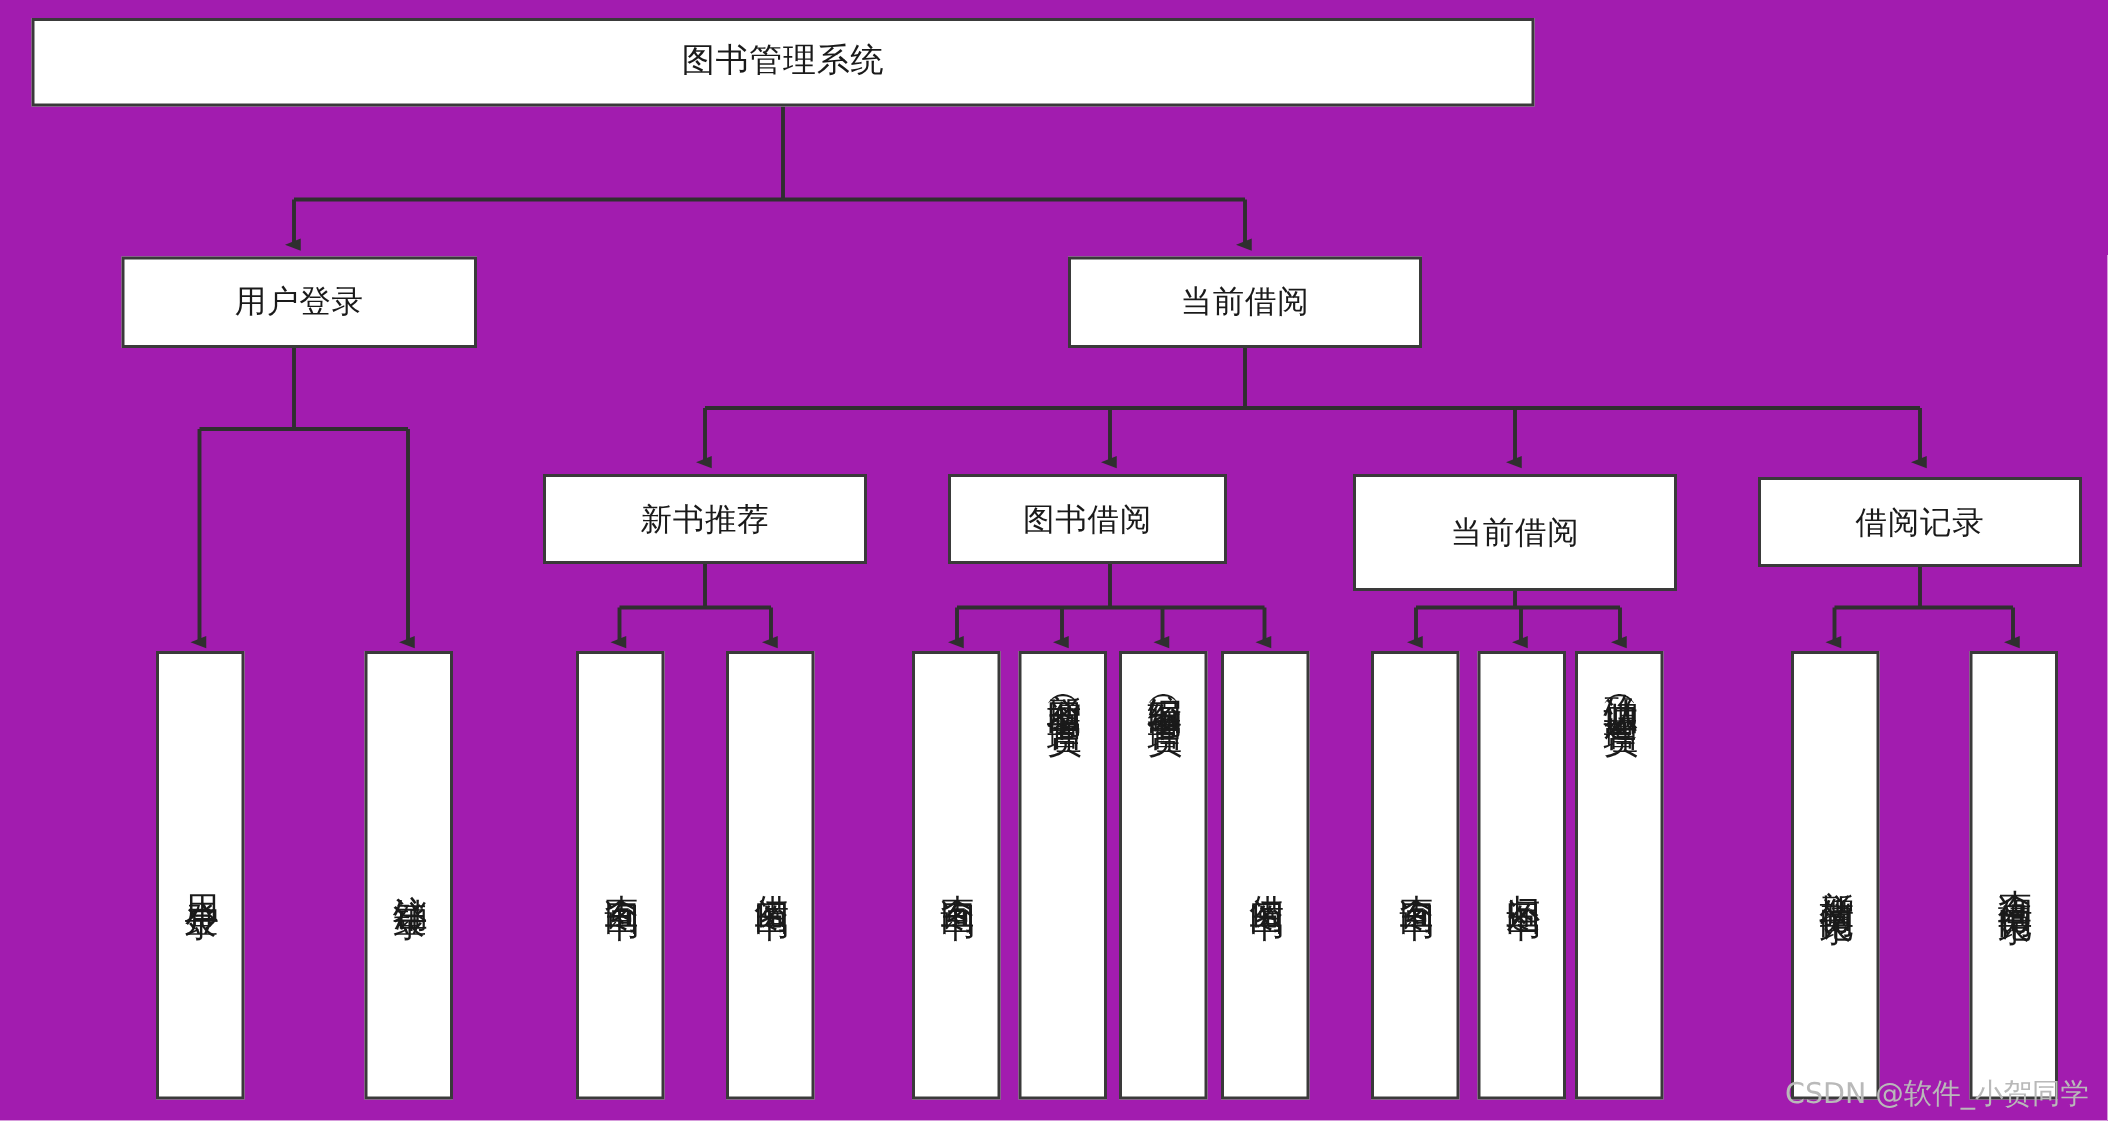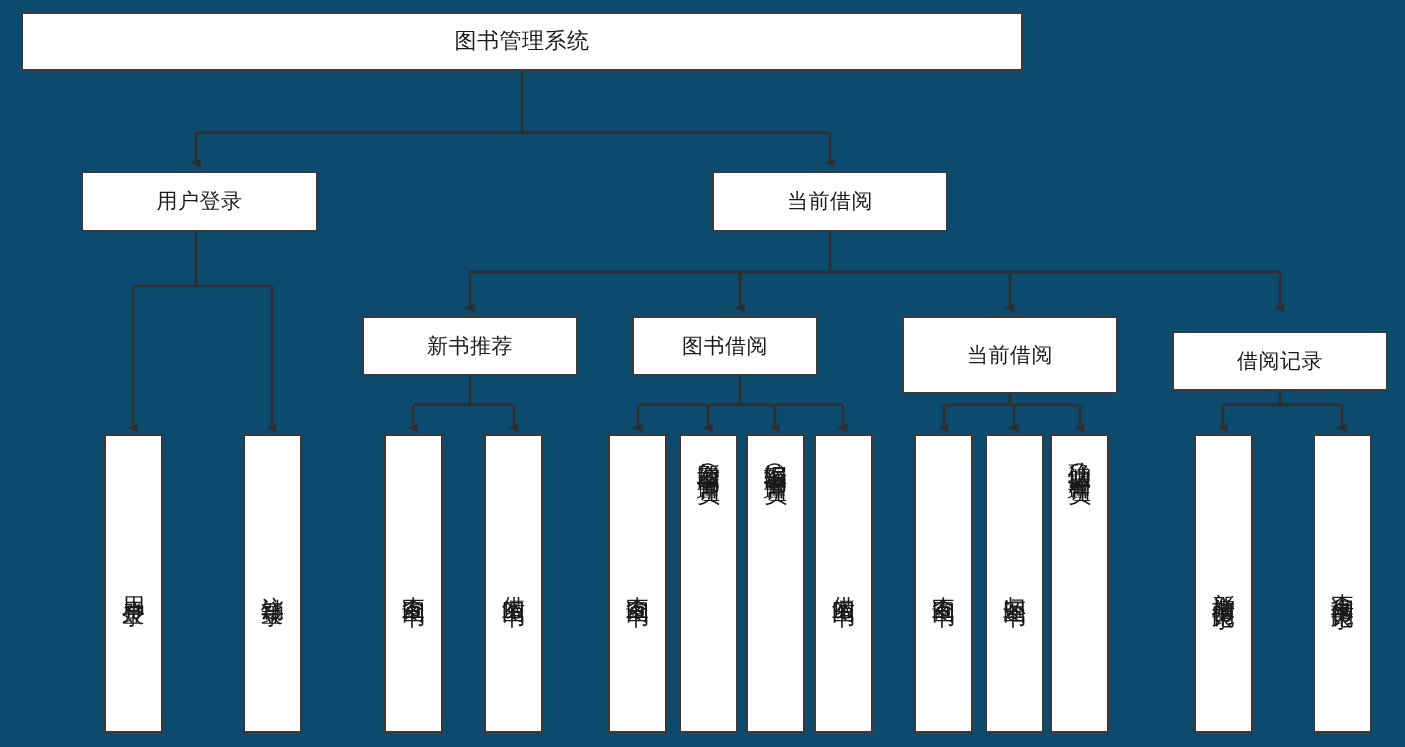--- a/index.html
+++ b/index.html
@@ -8,21 +8,21 @@
     padding: 0;
     background: #ffffff;
   }
   body {
     font-family: "DejaVu Sans", "Liberation Sans", sans-serif;
   }
   #canvas {
     position: relative;
     width: 1405px;
     height: 747px;
-    background: #0c4a6e;
+    background: #a21caf;
     overflow: hidden;
   }
   #edges {
     position: absolute;
     left: 0;
     top: 0;
     width: 1405px;
     height: 747px;
     pointer-events: none;
   }
@@ -148,21 +148,21 @@
   </div>
 
   <div class="node h" style="left:632px; top:316px; width:186px; height:60px;">
     <span class="lbl">图书借阅</span>
   </div>
 
   <div class="node h" style="left:902px; top:316px; width:216px; height:78px;">
     <span class="lbl">当前借阅</span>
   </div>
 
-  <div class="node h" style="left:1172px; top:331px; width:216px; height:60px;">
+  <div class="node h" style="left:1172px; top:318px; width:216px; height:60px;">
     <span class="lbl">借阅记录</span>
   </div>
 
   <div class="node v mid" style="left:104px; top:434px; width:59px; height:299px;">
     <span class="lbl">用户登录</span>
   </div>
   <div class="node v mid" style="left:243px; top:434px; width:59px; height:299px;">
     <span class="lbl">注销登录</span>
   </div>
 
@@ -196,14 +196,15 @@
     <span class="lbl">确认归还（管理员）</span>
   </div>
 
   <div class="node v mid" style="left:1194px; top:434px; width:59px; height:299px;">
     <span class="lbl">新增借阅记录</span>
   </div>
   <div class="node v mid" style="left:1313px; top:434px; width:59px; height:299px;">
     <span class="lbl">查询借阅记录</span>
   </div>
 
+  <div class="watermark" style="left:1190px; top:716px;">CSDN @软件_小贺同学</div>
 
 </div>
 
 </body></html>

